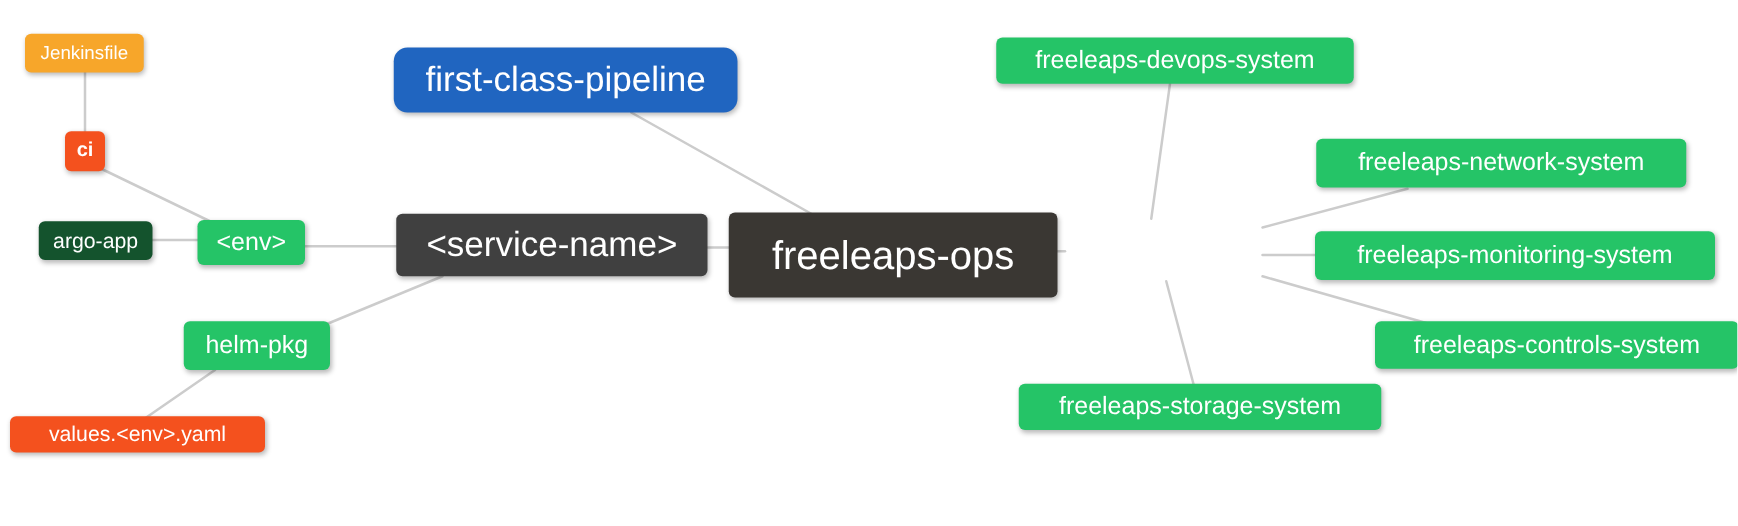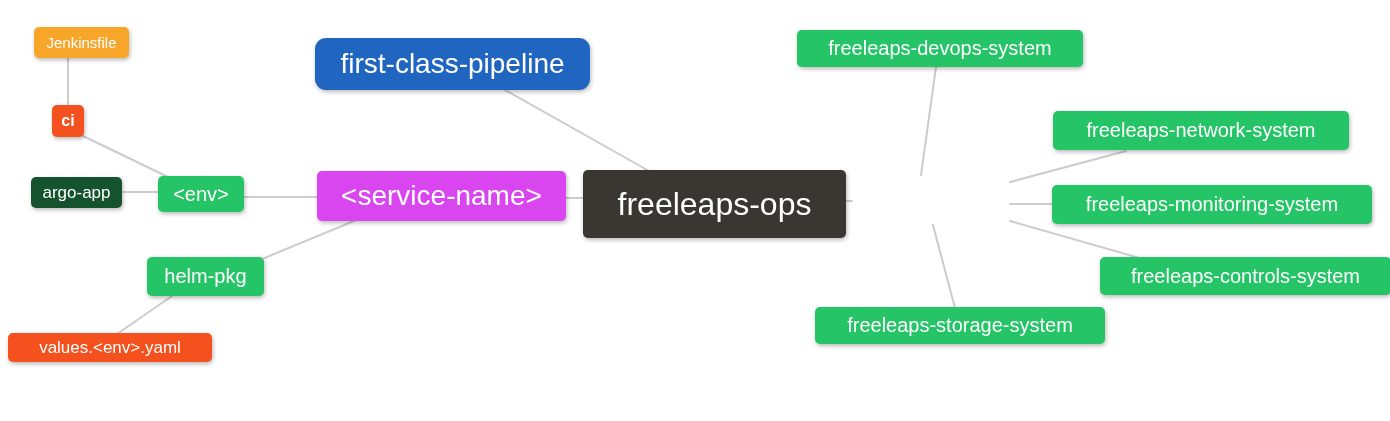--- a/index.html
+++ b/index.html
@@ -55,28 +55,28 @@
     <line class="edge" x1="505" y1="90" x2="649" y2="171"></line>
     <line class="edge" x1="566" y1="198" x2="584" y2="198"></line>
     <line class="edge" x1="846" y1="201" x2="852" y2="201"></line>
     <line class="edge" x1="921" y1="175" x2="936" y2="67"></line>
     <line class="edge" x1="1010" y1="182" x2="1126" y2="151"></line>
     <line class="edge" x1="1010" y1="204" x2="1053" y2="204"></line>
     <line class="edge" x1="1010" y1="221" x2="1143" y2="259"></line>
     <line class="edge" x1="933" y1="225" x2="955" y2="308"></line>
   </svg>
 
-  <div class="node n-jenkinsfile" style="background: rgb(247, 166, 42); margin-left: 14px;">Jenkinsfile</div>
+  <div class="node n-jenkinsfile" style="background: rgb(247, 166, 42);">Jenkinsfile</div>
   <div class="node n-ci" style="background: rgb(244, 81, 30);">ci</div>
   <div class="node n-argo-app" style="background: #14532d;">argo-app</div>
   <div class="node n-env" style="background: rgb(37, 196, 103);">&lt;env&gt;</div>
   <div class="node n-helm-pkg" style="background: rgb(37, 196, 103);">helm-pkg</div>
   <div class="node n-values-yaml" style="background: rgb(244, 81, 30);">values.&lt;env&gt;.yaml</div>
   <div class="node n-first-class-pipeline" style="background: rgb(32, 101, 192); border-radius: 11px;">first-class-pipeline</div>
-  <div class="node n-service-name" style="background: #d946ef;">&lt;service-name&gt;</div>
+  <div class="node n-service-name" style="background: #404040;">&lt;service-name&gt;</div>
   <div class="node n-root" style="background: rgb(58, 55, 51);">freeleaps-ops</div>
   <div class="node n-devops" style="background: rgb(37, 196, 103);">freeleaps-devops-system</div>
   <div class="node n-network" style="background: rgb(37, 196, 103);">freeleaps-network-system</div>
   <div class="node n-monitoring" style="background: rgb(37, 196, 103);">freeleaps-monitoring-system</div>
   <div class="node n-controls" style="background: rgb(37, 196, 103);">freeleaps-controls-system</div>
   <div class="node n-storage" style="background: rgb(37, 196, 103);">freeleaps-storage-system</div>
 
 </div>
 
 </body></html>

